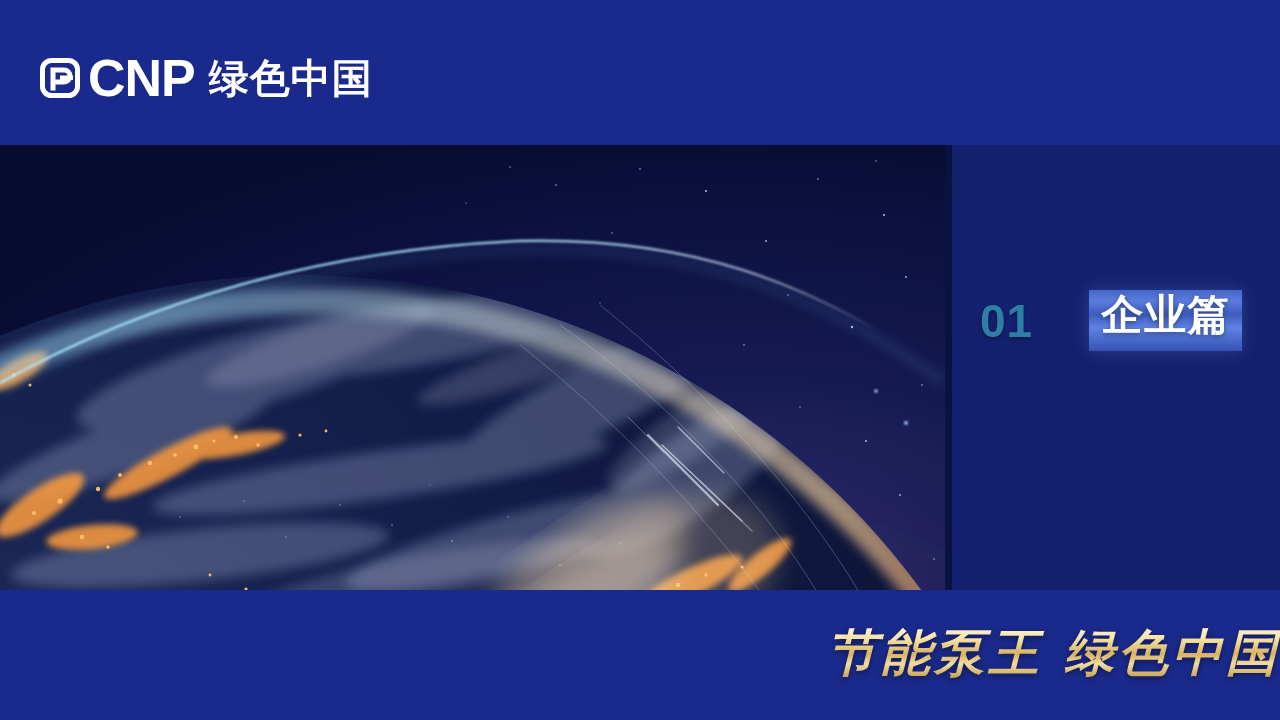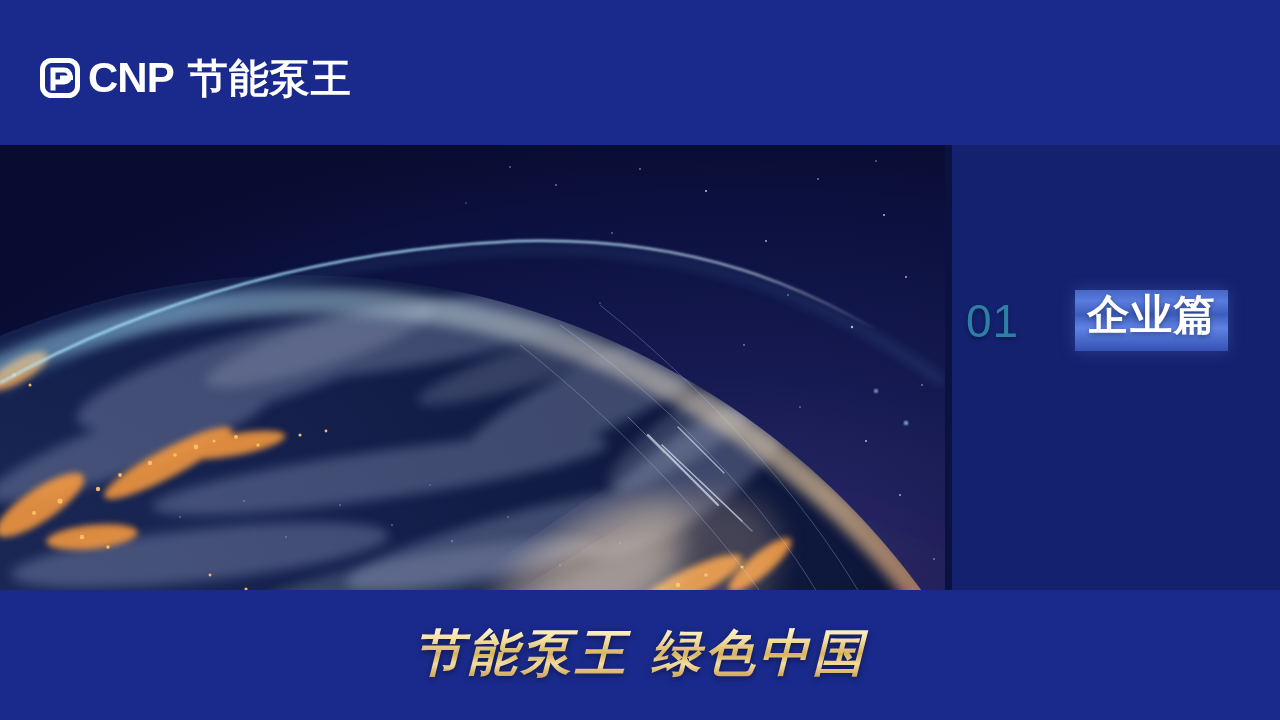--- a/index.html
+++ b/index.html
@@ -35,21 +35,21 @@
     height: 52px;
   }
   .brand-mark {
     width: 40px;
     height: 40px;
     margin-right: 8px;
     flex: 0 0 auto;
   }
   .brand-cnp {
     color: #ffffff;
-    font-size: 42px;
+    font-size: 52px;
     font-weight: bold;
     letter-spacing: -1px;
     line-height: 1;
     font-family: "Liberation Sans", "DejaVu Sans", sans-serif;
   }
   .brand-cn {
     color: #ffffff;
     font-size: 40px;
     font-weight: bold;
     line-height: 1;
@@ -91,23 +91,23 @@
     left: 7px;
     top: 138px;
     width: 328px;
     height: 75px;
     display: flex;
     align-items: center;
   }
   .section-number {
     color: #2d7fa6;
     font-size: 46px;
-    font-weight: normal;
+    font-weight: bold;
     line-height: 1;
-    margin-left: 14px;
+    margin-left: 28px;
     letter-spacing: 1px;
     text-shadow: 0 2px 4px rgba(0,0,0,.35);
     font-family: "Liberation Sans", "DejaVu Sans", sans-serif;
   }
   .section-title-box {
     position: relative;
     margin-left: 56px;
     padding: 6px 12px 10px 12px;
     background:
       linear-gradient(180deg,
@@ -137,21 +137,21 @@
     top: 590px;
     width: 1280px;
     height: 130px;
     background: #1a2a8c;
   }
   .slogan {
     position: absolute;
     left: 0;
     top: 38px;
     width: 1280px;
-    text-align: center;
+    text-align: right;
     font-size: 50px;
     font-weight: bold;
     font-style: italic;
     letter-spacing: 4px;
     line-height: 1;
     font-family: "DejaVu Sans", "Liberation Sans", sans-serif;
     background: linear-gradient(180deg,
         #fdf3d0 0%,
         #f6e2a4 22%,
         #d8b261 52%,
@@ -172,21 +172,21 @@
   <div class="header">
     <div class="brand">
       <span class="brand-mark">
         <svg viewBox="0 0 40 40" width="40" height="40" aria-hidden="true">
           <rect x="2.5" y="2.5" width="35" height="35" rx="9" ry="9" fill="none" stroke="#ffffff" stroke-width="5"></rect>
           <path d="M13 30 L13 12 L24 12 A6 6 0 0 1 24 24 L17 24" fill="none" stroke="#ffffff" stroke-width="5" stroke-linecap="square"></path>
           <rect x="20" y="17.5" width="13" height="4.5" fill="#ffffff"></rect>
         </svg>
       </span>
       <span class="brand-cnp">CNP</span>
-      <span class="brand-cn">节能泵王</span>
+      <span class="brand-cn">绿色中国</span>
     </div>
   </div>
 
   <div class="earth-panel">
     <svg class="earth-svg" viewBox="0 0 945 445" preserveAspectRatio="none" aria-hidden="true">
       <defs>
 
         <radialGradient id="space" cx="78%" cy="88%" r="95%">
           <stop offset="0%" stop-color="#2a2a66"></stop>
           <stop offset="38%" stop-color="#161a52"></stop>

